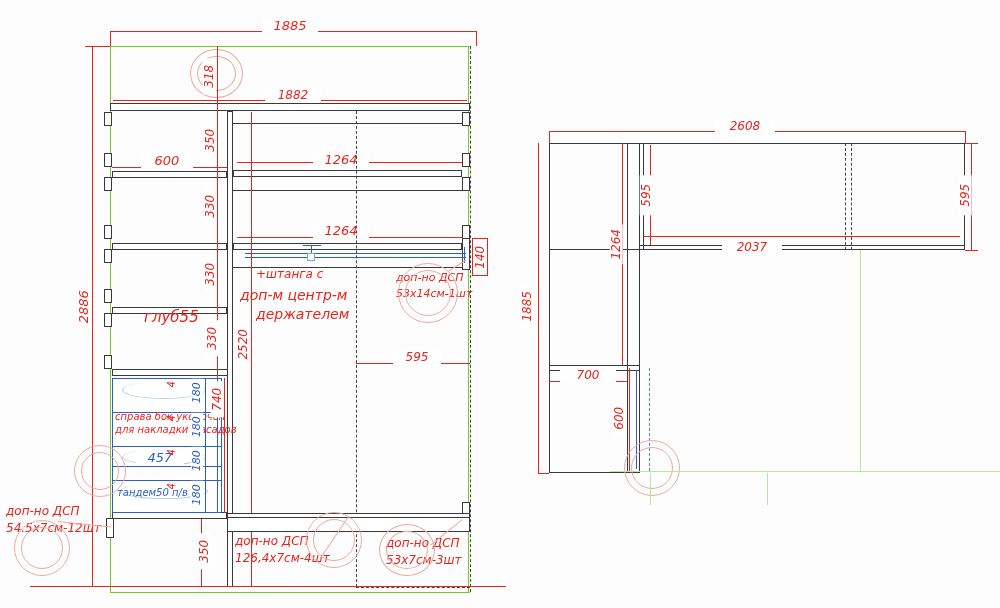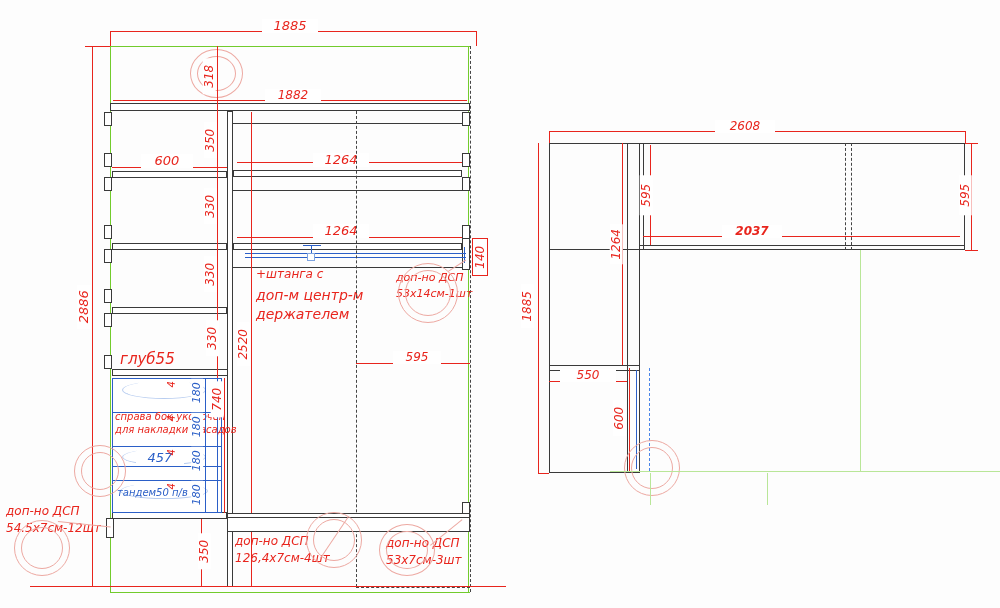--- a/index.html
+++ b/index.html
@@ -113,30 +113,30 @@
   <div class="rv" style="left:217px;top:103px;height:275px;"></div>
   <div class="dim rot" style="left:192px;top:134px;width:36px;">350</div>
   <div class="dim rot" style="left:192px;top:200px;width:36px;">330</div>
   <div class="dim rot" style="left:192px;top:268px;width:36px;">330</div>
   <div class="dim rot" style="left:194px;top:332px;width:36px;">330</div>
 
   <div class="rv" style="left:251px;top:112px;height:474px;"></div>
   <div class="dim rot" style="left:221px;top:338px;width:44px;">2520</div>
 
   <div class="note" style="left:256px;top:268px;font-size:12px;">+штанга с</div>
-  <div class="note" style="left:256px;top:287px;font-size:14px;">доп-м центр-м</div>
+  <div class="note" style="left:240px;top:287px;font-size:14px;">доп-м центр-м</div>
   <div class="note" style="left:256px;top:306px;font-size:14px;">держателем</div>
 
   <div class="note" style="left:396px;top:272px;font-size:11px;">доп-но ДСП</div>
   <div class="note" style="left:396px;top:288px;font-size:11px;">53х14см-1шт</div>
   <div class="circ" style="left:398px;top:263px;width:60px;height:60px;"></div>
   <div class="circ" style="left:405px;top:270px;width:46px;height:46px;"></div>
   <div class="ln" style="left:448px;top:271px;width:21px;transform:rotate(-33deg);"></div>
 
-  <div class="note" style="left:120px;top:309px;font-size:15px;margin-top:42px;">глуб55</div>
+  <div class="note" style="left:144px;top:309px;font-size:15px;">глуб55</div>
 
   <div class="rh" style="left:356px;top:363px;width:114px;"></div>
   <div class="dim" style="left:393px;top:351px;width:48px;">595</div>
 
   <div class="dash-v" style="left:356px;top:111px;height:476px;"></div>
   <div class="dash-h" style="left:356px;top:587px;width:114px;"></div>
 
   <div style="left:112px;top:378px;width:110px;height:135px;border:1.6px solid var(--blue);background:#fff;"></div>
   <div class="bl-h" style="left:112px;top:412px;width:110px;"></div>
   <div class="bl-h" style="left:112px;top:446px;width:110px;"></div>
@@ -207,36 +207,36 @@
   <div style="left:549px;top:143px;width:91px;height:330px;border:1.4px solid var(--ink);"></div>
   <div class="vl" style="left:627px;top:143px;height:330px;"></div>
   <div class="vl" style="left:643px;top:143px;height:107px;"></div>
   <div class="hl" style="left:549px;top:365px;width:91px;"></div>
   <div class="hl" style="left:549px;top:370px;width:91px;"></div>
 
   <div class="rv" style="left:650px;top:145px;height:100px;"></div>
   <div class="dim rot" style="left:626px;top:189px;width:40px;">595</div>
 
   <div class="rh" style="left:643px;top:236px;width:317px;"></div>
-  <div class="dim" style="left:722px;top:225px;width:60px;font-weight:bold;">2037</div>
+  <div class="dim" style="left:722px;top:241px;width:60px;">2037</div>
 
   <div class="rv" style="left:971px;top:143px;height:107px;"></div>
   <div class="rh" style="left:965px;top:143px;width:13px;"></div>
   <div class="rh" style="left:965px;top:250px;width:13px;"></div>
   <div class="dim rot" style="left:945px;top:189px;width:40px;">595</div>
 
   <div class="rv" style="left:622px;top:143px;height:222px;"></div>
   <div class="dim rot" style="left:596px;top:238px;width:40px;">1264</div>
 
   <div class="rv" style="left:538px;top:143px;height:330px;"></div>
   <div class="rh" style="left:538px;top:473px;width:11px;"></div>
   <div class="dim rot" style="left:505px;top:300px;width:44px;">1885</div>
 
   <div class="rh" style="left:549px;top:381px;width:78px;"></div>
-  <div class="dim" style="left:560px;top:369px;width:56px;">550</div>
+  <div class="dim" style="left:560px;top:369px;width:56px;">700</div>
 
   <div class="rv" style="left:629px;top:368px;height:104px;"></div>
   <div class="dim rot" style="left:601px;top:412px;width:36px;">600</div>
 
   <div class="bl-v" style="left:636px;top:370px;height:99px;"></div>
   <div class="bdash-v" style="left:649px;top:368px;height:103px;"></div>
 
   <div class="circ" style="left:624px;top:440px;width:56px;height:56px;"></div>
   <div class="circ" style="left:631px;top:447px;width:42px;height:42px;"></div>
 

